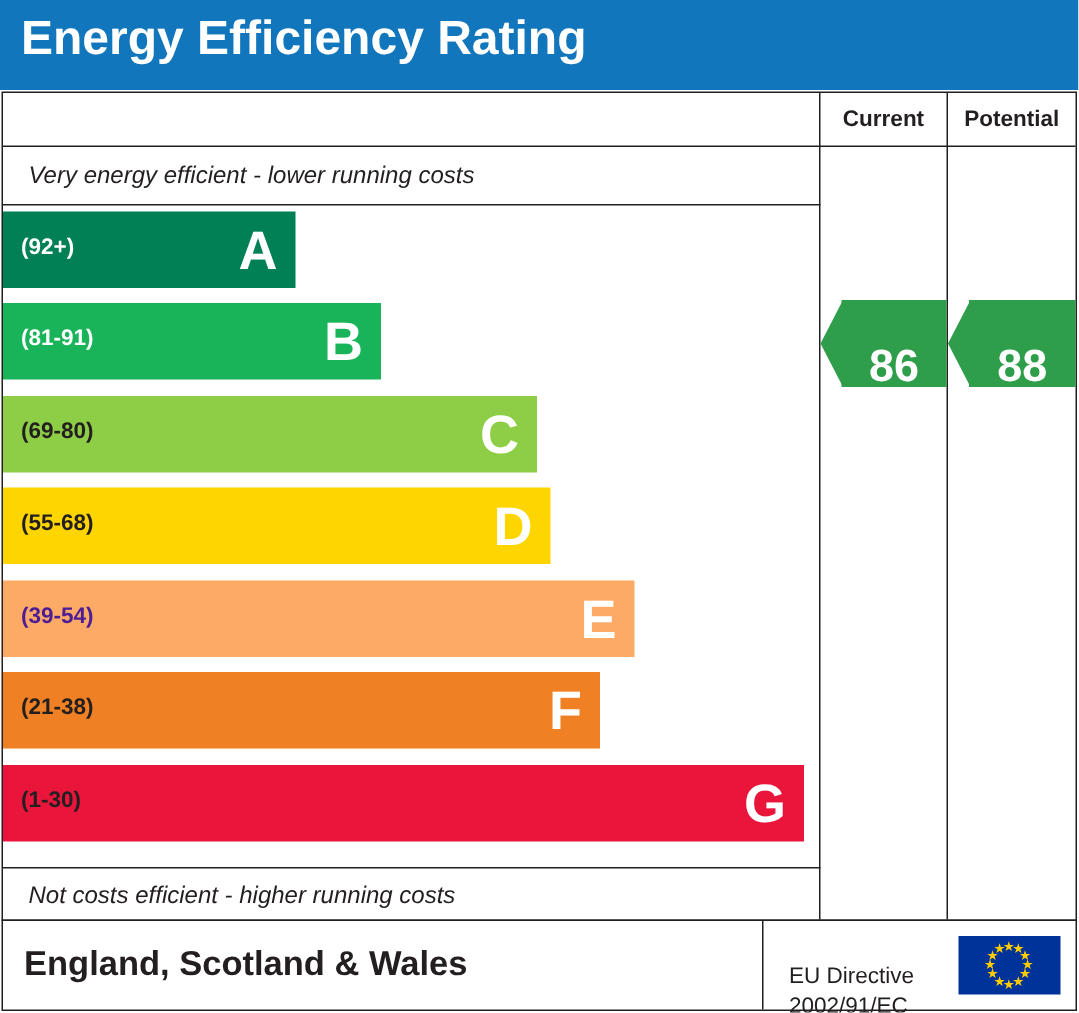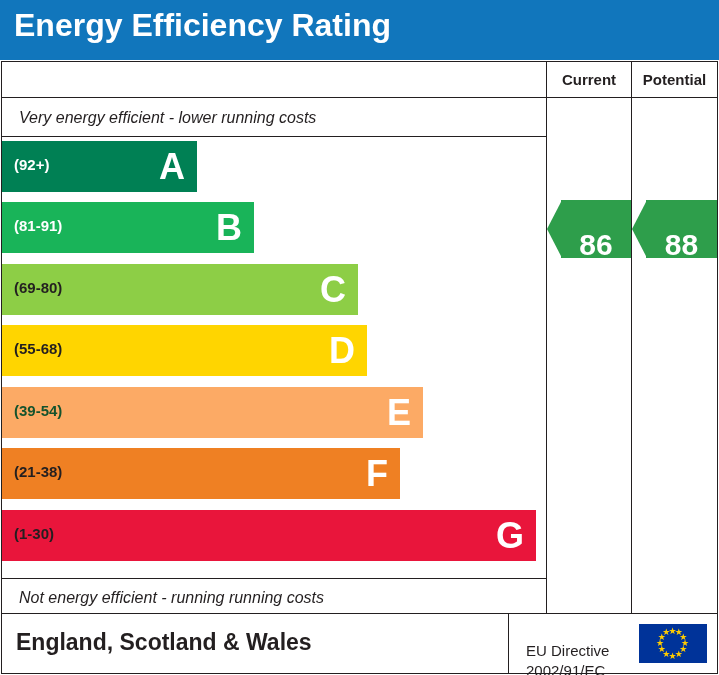--- a/index.html
+++ b/index.html
@@ -145,21 +145,21 @@
 
     <div class="colhead">
       <div class="colhead-label" id="colhead-current">Current</div>
       <div class="colhead-label" id="colhead-potential">Potential</div>
     </div>
 
     <div class="vline" style="left:544px;height:551px;"></div>
     <div class="vline" style="left:629px;height:551px;"></div>
 
     <div class="caption" id="caption-top">Very energy efficient - lower running costs</div>
-    <div class="caption" id="caption-bottom">Not energy efficient - running running costs</div>
+    <div class="caption" id="caption-bottom">Not costs efficient - higher running costs</div>
 
     <div class="hline" style="top:516px;"></div>
     <div class="hline" style="top:74px;"></div>
 
     <div class="band" style="top: 79px; left: 0px; width: 195px; background: rgb(0, 128, 84);">
         <span class="range" style="color: rgb(255, 255, 255);">(92+)</span>
         <span class="letter">A</span>
       </div>
     <div class="band" style="top: 140px; left: 0px; width: 252px; background: rgb(25, 180, 89);">
         <span class="range" style="color: rgb(255, 255, 255);">(81-91)</span>
@@ -167,21 +167,21 @@
       </div>
     <div class="band" style="top: 202px; left: 0px; width: 356px; background: rgb(141, 206, 70);">
         <span class="range" style="color: rgb(35, 31, 32);">(69-80)</span>
         <span class="letter">C</span>
       </div>
     <div class="band" style="top: 263px; left: 0px; width: 365px; background: rgb(255, 213, 0);">
         <span class="range" style="color: rgb(35, 31, 32);">(55-68)</span>
         <span class="letter">D</span>
       </div>
     <div class="band" style="top: 325px; left: 0px; width: 421px; background: rgb(252, 170, 101);">
-        <span class="range" style="color: #14532d;">(39-54)</span>
+        <span class="range" style="color: #4c1d95;">(39-54)</span>
         <span class="letter">E</span>
       </div>
     <div class="band" style="top: 386px; left: 0px; width: 398px; background: rgb(239, 128, 35);">
         <span class="range" style="color: rgb(35, 31, 32);">(21-38)</span>
         <span class="letter">F</span>
       </div>
     <div class="band" style="top: 448px; left: 0px; width: 534px; background: rgb(233, 21, 59);">
         <span class="range" style="color: rgb(35, 31, 32);">(1-30)</span>
         <span class="letter">G</span>
       </div>

